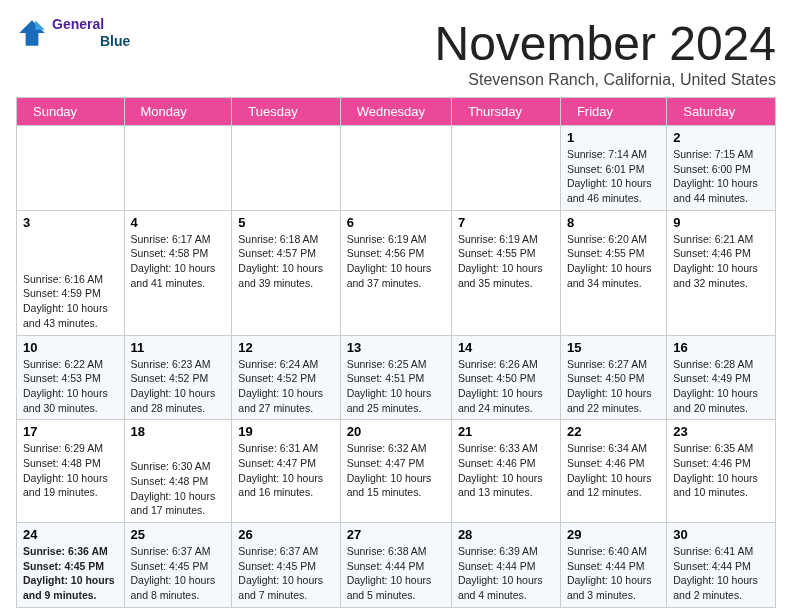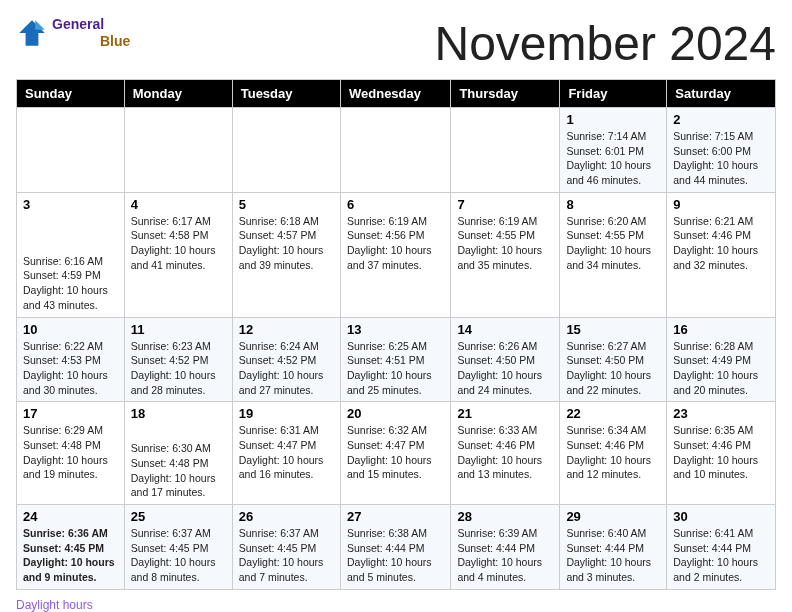--- a/index.html
+++ b/index.html
@@ -19,21 +19,21 @@
     .logo {
       display: flex;
       align-items: center;
       gap: 4px;
     }
     .logo-text {
       font-size: 14px;
       line-height: 1.2;
     }
     .logo-text .general { color: #4c1d95; font-weight: bold; }
-    .logo-text .blue { color: #a16207; font-weight: bold; padding-left: 48px; }
+    .logo-text .blue { color: #0c4a6e; font-weight: bold; padding-left: 48px; }
     .logo-icon {
       width: 32px;
       height: 32px;
     }
     .title-block {
       text-align: right;
     }
     .month-title {
       font-size: 48px;
       font-weight: normal;
@@ -41,25 +41,25 @@
     }
     .location {
       font-size: 16px;
       color: #444;
     }
     .calendar {
       width: 100%;
       border-collapse: collapse;
     }
     .calendar thead tr th {
-      background-color: #000000;
+      background-color: #ec4899;
       color: #fff;
       font-size: 13px;
-      font-weight: bold;
-      padding: 6px 8px;
+      font-weight: normal;
+      padding: 6px 16px;
       border: 1px solid #ccc;
       text-align: left;
     }
     .calendar tbody tr td {
       border: 1px solid #ccc;
       vertical-align: top;
       padding: 4px 6px;
       font-size: 11px;
       width: 113px;
       min-height: 80px;
@@ -98,20 +98,21 @@
       <polygon points="20,4 36,20 28,20 28,36 12,36 12,20 4,20" fill="#1a6bba"></polygon>
       <polygon points="24,4 36,16 24,16" fill="#3aa0e0"></polygon>
     </svg>
     <div class="logo-text">
       <span class="general">General</span><br>
       <span class="blue">Blue</span>
     </div>
   </div>
   <div class="title-block">
     <div class="month-title">November 2024</div>
+    <div class="location">Stevenson Ranch, California, United States</div>
   </div>
 </div>
 
 <table class="calendar">
   <thead>
     <tr>
     <th>Sunday</th>
         <th>Monday</th>
         <th>Tuesday</th>
         <th>Wednesday</th>

